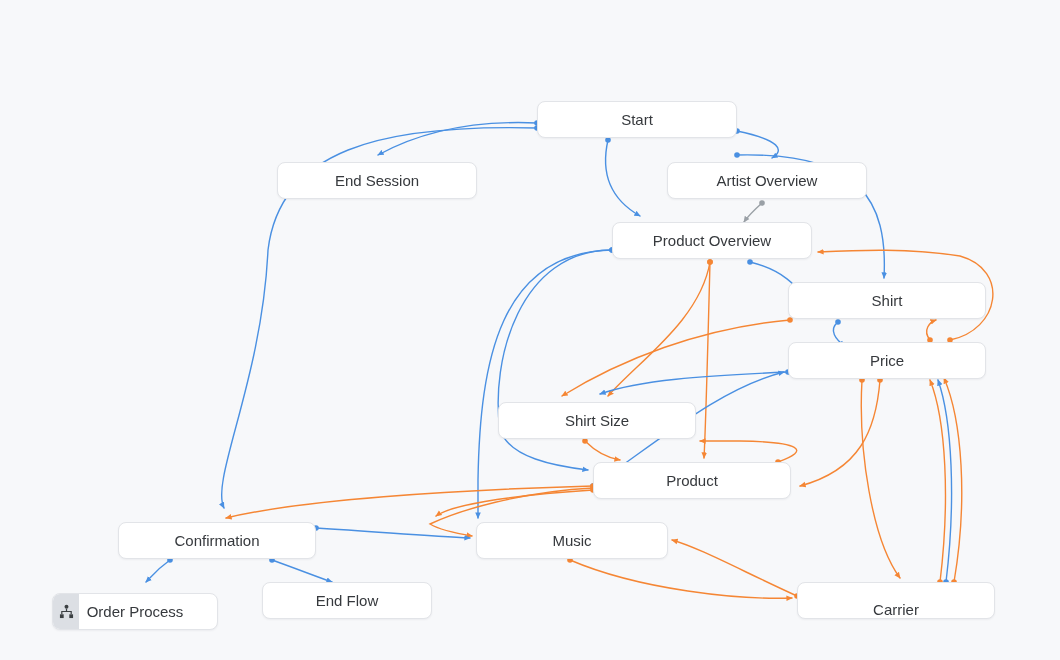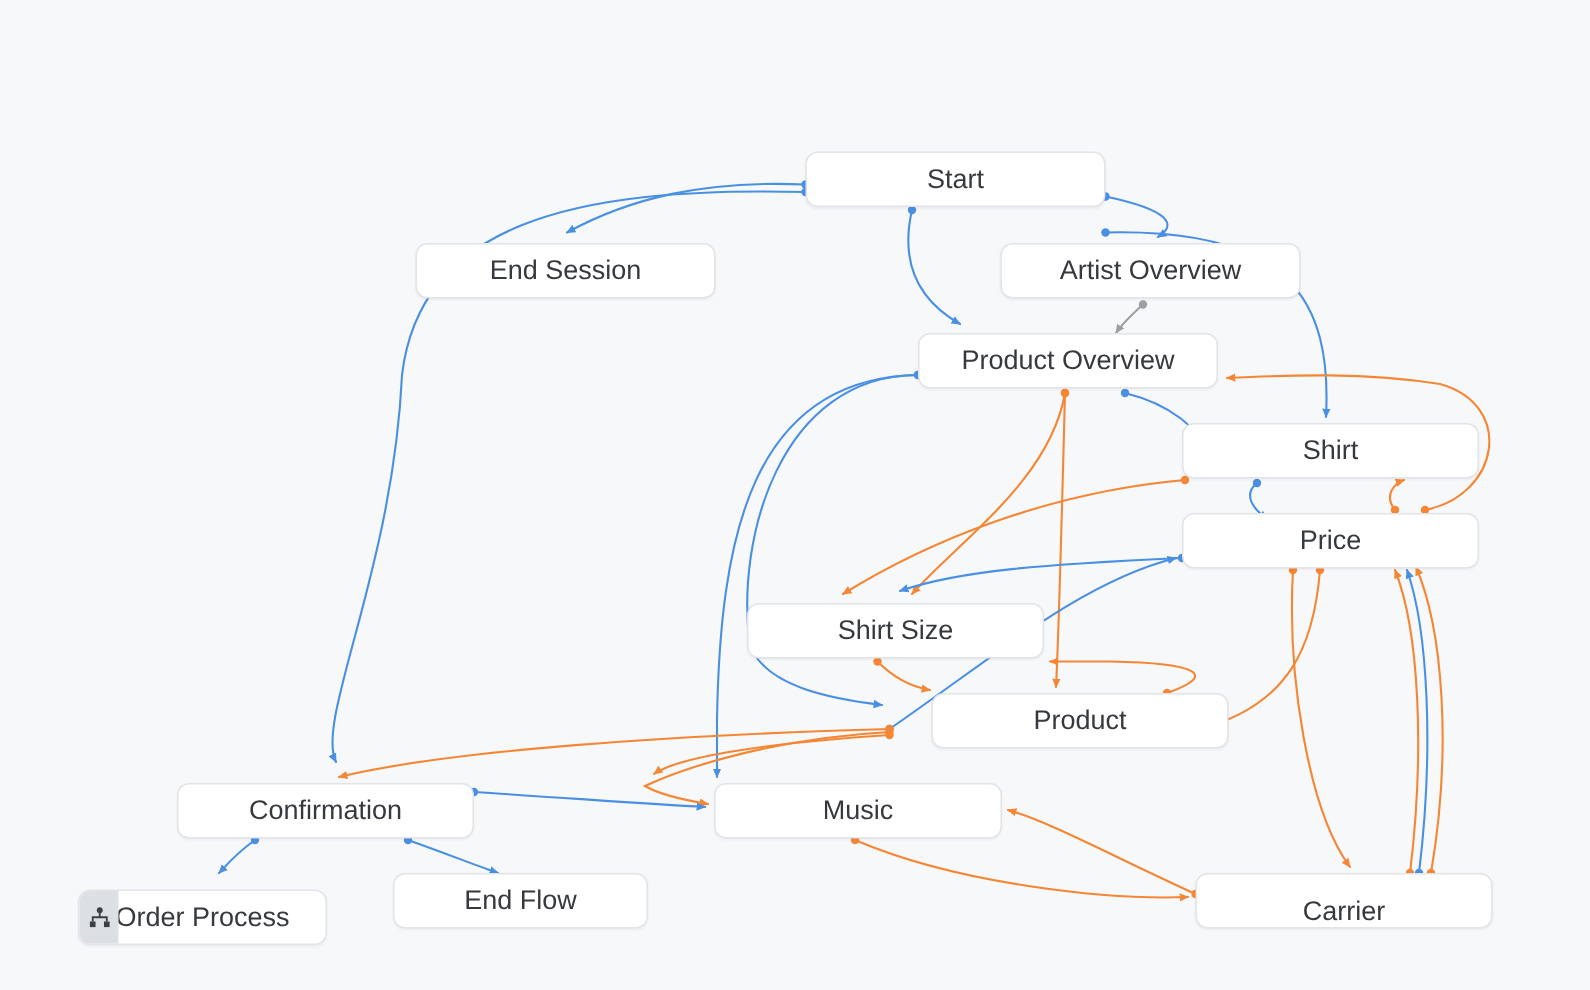--- a/index.html
+++ b/index.html
@@ -28,21 +28,21 @@
   .node {
     position: absolute;
     box-sizing: border-box;
     background: #ffffff;
     border: 1px solid #e2e4e8;
     border-radius: 8px;
     display: flex;
     align-items: center;
     justify-content: center;
     color: #36393d;
-    font-size: 18px;
+    font-size: 15px;
     font-family: "Liberation Sans", sans-serif;
     box-shadow: 0 1px 2px rgba(16,24,40,0.05);
     z-index: 5;
   }
   .node-label {
     pointer-events: none;
     white-space: nowrap;
   }
   .node-badge {
     position: absolute;
@@ -135,21 +135,21 @@
       </div>
       <div class="node" style="left: 788px; top: 282px; width: 198px; height: 37px;">
         <span class="node-label">Shirt</span>
       </div>
       <div class="node" style="left: 788px; top: 342px; width: 198px; height: 37px;">
         <span class="node-label">Price</span>
       </div>
       <div class="node" style="left: 498px; top: 402px; width: 198px; height: 37px;">
         <span class="node-label">Shirt Size</span>
       </div>
-      <div class="node" style="left: 593px; top: 462px; width: 198px; height: 37px; margin-left: 28px;">
+      <div class="node" style="left: 593px; top: 462px; width: 198px; height: 37px;">
         <span class="node-label">Product</span>
       </div>
       <div class="node" style="left: 118px; top: 522px; width: 198px; height: 37px; align-items: center;">
         <span class="node-label">Confirmation</span>
       </div>
       <div class="node" style="left: 476px; top: 522px; width: 192px; height: 37px;">
         <span class="node-label">Music</span>
       </div>
       <div class="node" style="left: 52px; top: 582px; width: 166px; height: 37px; margin-top: 11px;">
         <span class="node-badge">

